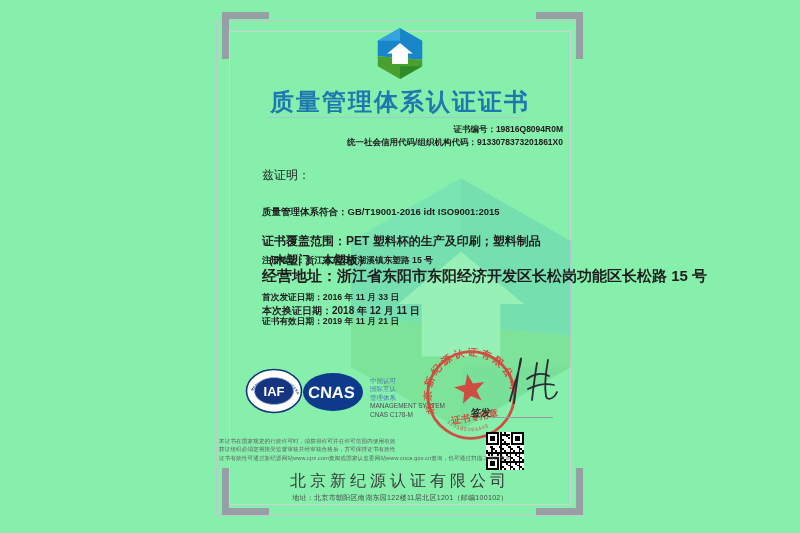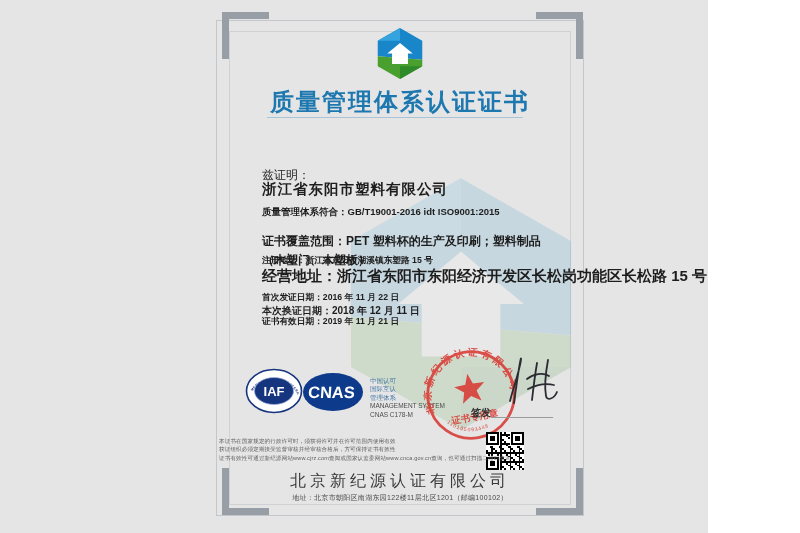--- a/index.html
+++ b/index.html
@@ -1,16 +1,16 @@
 <!DOCTYPE html>
 <html><head>
 <meta charset="utf-8">
 <style>
   html,body{margin:0;padding:0;background:#ffffff;}
-  .stage{position:relative;width:708px;height:533px;background:#e5e5e5;overflow:hidden;
+  .stage{position:relative;width:800px;height:533px;background:#86efac;overflow:hidden;
          font-family:"Liberation Sans","DejaVu Sans",sans-serif;color:#222;}
   .abs{position:absolute;}
 
   
   .frame-outer{left:216px;top:20px;width:366px;height:494px;border:1px solid #c3c7cb;}
   .frame-inner{left:229px;top:31px;width:340px;height:472px;border:1px solid #ced2d5;}
   .bracket{width:40px;height:40px;}
   .bracket.tl{left:222px;top:12px;border-top:7px solid #989ea5;border-left:7px solid #989ea5;}
   .bracket.tr{left:536px;top:12px;border-top:7px solid #989ea5;border-right:7px solid #989ea5;}
   .bracket.bl{left:222px;top:468px;border-bottom:7px solid #989ea5;border-left:7px solid #989ea5;}
@@ -79,30 +79,33 @@
     <polygon points="50,2 92,26 92,62 8,55 8,26" fill="#1886c9"></polygon>
     <polygon points="50,2 8,26 50,26" fill="#35a3dd"></polygon>
     <polygon points="8,55 92,62 92,74 50,98 8,74" fill="#4aa02e"></polygon>
     <polygon points="50,98 92,74 50,74" fill="#2f8b2a"></polygon>
     <path d="M50,30 L74,50 L65,50 L65,70 L35,70 L35,50 L26,50 Z" fill="#ffffff"></path>
   </svg>
 
   <div class="abs title">质量管理体系认证证书</div>
   <div class="abs title-rule"></div>
 
+  <div class="abs cert-meta">
+    <div>证书编号：19816Q8094R0M</div>
+    <div>统一社会信用代码/组织机构代码：9133078373201861X0</div>
+  </div>
 
   <div class="abs body-text intro">兹证明：</div>
-  <div class="abs body-text company">浙江省东阳市塑料有限公司</div>
   <div class="abs body-text standard">质量管理体系符合：GB/T19001-2016 idt ISO9001:2015</div>
   <div class="abs body-text scope">
     <div>证书覆盖范围：PET 塑料杯的生产及印刷；塑料制品（木塑门、木塑板）</div>
   </div>
   <div class="abs body-text addr1">注册地址：浙江省东阳市湖溪镇东塑路 15 号</div>
   <div class="abs body-text addr2">经营地址：浙江省东阳市东阳经济开发区长松岗功能区长松路 15 号</div>
-  <div class="abs body-text date1">首次发证日期：2016 年 11 月 22 日</div>
+  <div class="abs body-text date1">首次发证日期：2016 年 11 月 33 日</div>
   <div class="abs body-text date2">本次换证日期：2018 年 12 月 11 日</div>
   <div class="abs body-text date3">证书有效日期：2019 年 11 月 21 日</div>
 
   <svg class="abs iaf" viewBox="0 0 58 46" aria-hidden="true">
     <ellipse cx="29" cy="23" rx="27.5" ry="21.5" fill="#ffffff" stroke="#16357f" stroke-width="1.6"></ellipse>
     <path id="iafTop" d="M 6,27 A 23.5 18 0 0 1 52,27" fill="none"></path>
     <text font-size="3.4" fill="#16357f" font-weight="bold" letter-spacing=".4">
       <textPath href="#iafTop" startOffset="4">MEMBER OF MULTILATERAL</textPath>
     </text>
     <path id="iafBot" d="M 9,24 A 21 16 0 0 0 49,24" fill="none"></path>

